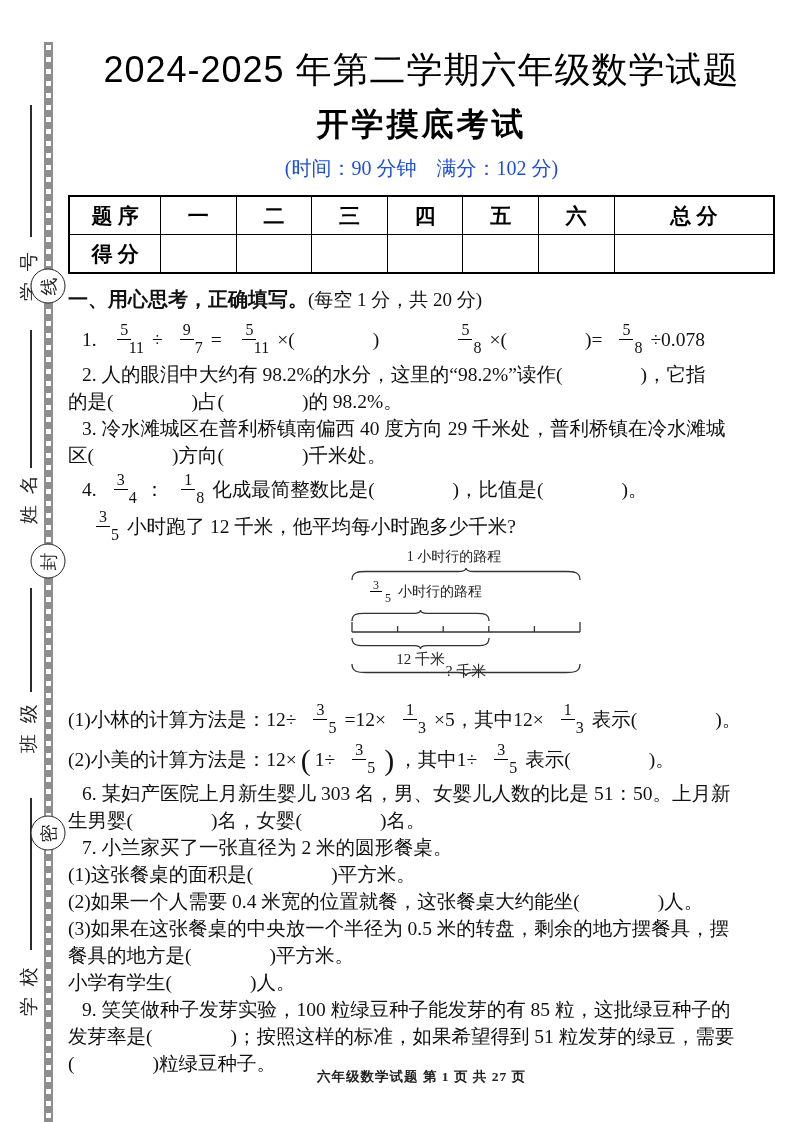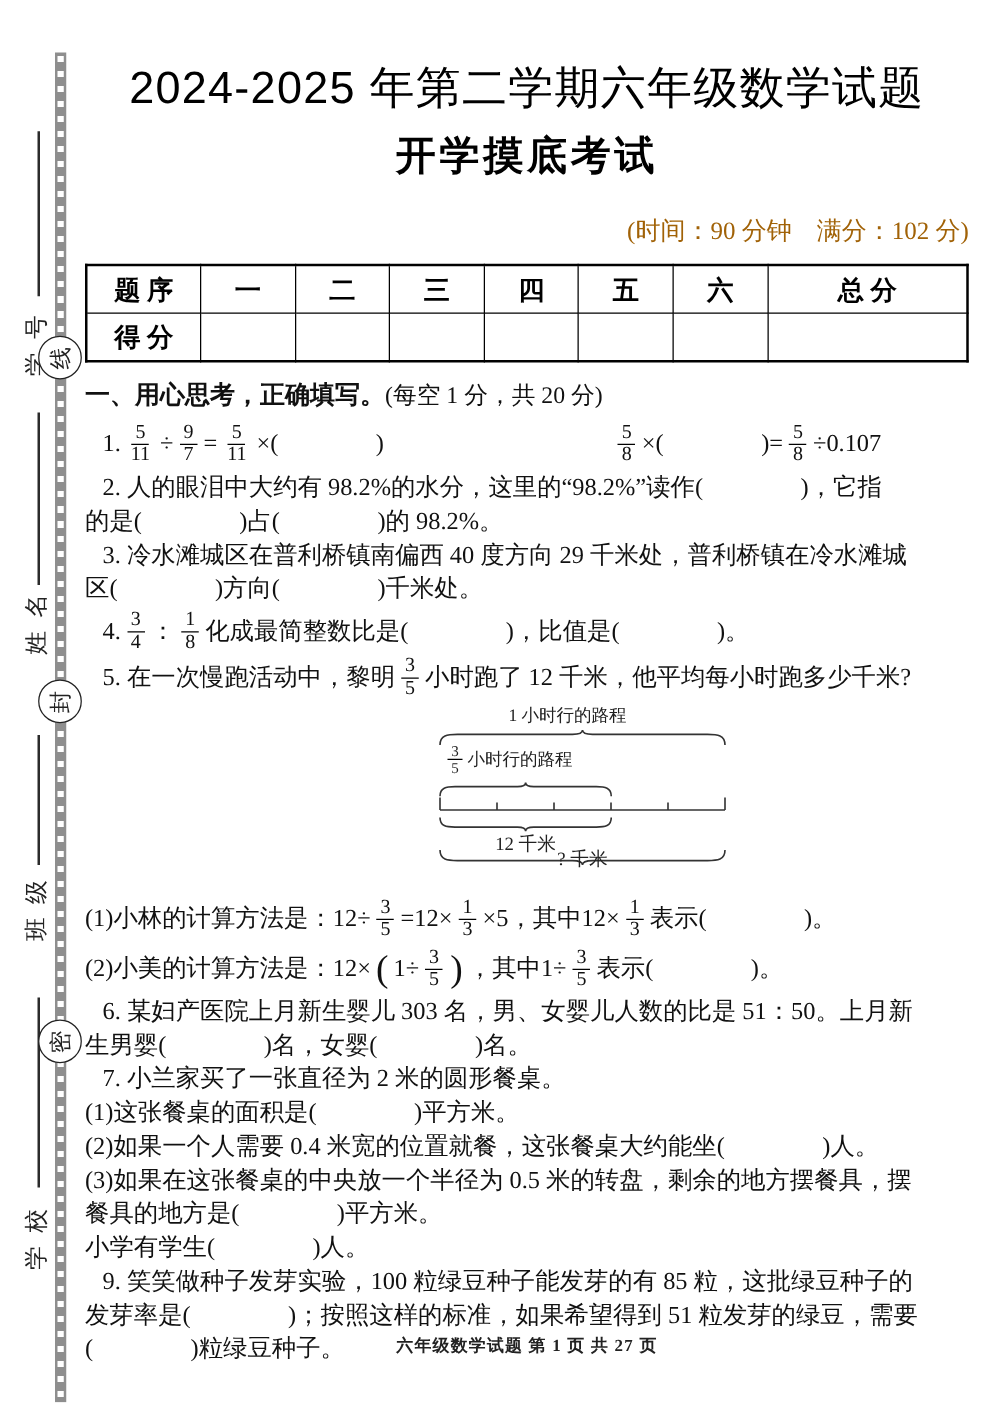--- a/index.html
+++ b/index.html
@@ -16,35 +16,35 @@
   .seal-stamp{position:absolute;left:48px;width:33px;height:33px;transform:translate(-50%,-50%);
     border:1.5px solid #222;border-radius:50%;background:#fff;display:flex;align-items:center;
     justify-content:center;z-index:2;}
   .seal-stamp span{transform:rotate(-90deg);font-size:18px;color:#222;}
   
   .main{position:absolute;left:68px;top:0;width:707px;}
   .title{margin:46px 0 0;text-align:center;font-family:"Liberation Sans","DejaVu Sans",sans-serif;
     font-weight:400;font-size:36px;letter-spacing:1px;color:#000;}
   .subtitle{margin:8px 0 0;text-align:center;font-family:Liberation Mono, monospace;
     font-weight:700;font-size:32px;letter-spacing:3px;color:#000;}
-  .info{margin-top:24px;text-align:right;font-size:20px;color:#a16207;}
+  .info{margin-top:8px;text-align:center;font-size:20px;color:#1d4ed8;}
   table.score{margin-top:13px;width:100%;border-collapse:collapse;border:2px solid #000;}
   table.score td{border:1.5px solid #000;height:35px;text-align:center;
     font-size:21px;font-weight:600;color:#000;margin-left:33px;}
   table.score td.lblcol{width:88px;}
   .sec-head{margin-top:12px;font-size:20px;}
   .sec-head .bold{font-family:"Liberation Sans","DejaVu Sans",sans-serif;font-weight:700;}
   .sec-head .note{font-size:19px;}
   .qline{font-size:19.5px;line-height:27px;white-space:nowrap;}
   .indent{padding-left:14px;}
   .frow{display:flex;align-items:center;gap:3px;white-space:nowrap;}
   .frac{display:inline-flex;flex-direction:column;align-items:center;line-height:1.05;
     font-size:0.82em;margin:0 2px;}
   .frac .fn{border-bottom:1px solid #000;padding:0 3px;}
-  .frac .fd{padding:0 3px;}
+  .frac .fd{padding:0 3px;margin-left:24px;}
   .q1row{min-height:44px;margin-top:4px;}
   .q1right{margin-left:auto;margin-right:70px;display:flex;align-items:center;gap:3px;}
   .q4row{min-height:40px;}
   .q5row{min-height:32px;}
   .subrow{min-height:40px;}
   .bigp{font-size:30px;font-weight:400;line-height:1;margin:0 1px;}
   
   .diagram{position:relative;width:260px;height:150px;margin:4px 0 2px 272px;}
   .diagram svg{position:absolute;left:0;top:0;}
   .dlab{position:absolute;color:#222;}
@@ -138,21 +138,21 @@
       <span class="q1right">
         <span class="frac">
             <span class="fn">5</span>
             <span class="fd">8</span>
           </span>
         <span>×(　　　　)=</span>
         <span class="frac">
             <span class="fn">5</span>
             <span class="fd">8</span>
           </span>
-        <span>÷0.107</span>
+        <span>÷0.078</span>
       </span>
     </div>
 
     <div class="qline indent">2. 人的眼泪中大约有 98.2%的水分，这里的“98.2%”读作(　　　　)，它指</div>
     <div class="qline">的是(　　　　)占(　　　　)的 98.2%。</div>
 
     <div class="qline indent">3. 冷水滩城区在普利桥镇南偏西 40 度方向 29 千米处，普利桥镇在冷水滩城</div>
     <div class="qline">区(　　　　)方向(　　　　)千米处。</div>
 
     <div class="qline frow q4row indent">
@@ -163,21 +163,20 @@
         </span>
       <span>：</span>
       <span class="frac">
           <span class="fn">1</span>
           <span class="fd">8</span>
         </span>
       <span>化成最简整数比是(　　　　)，比值是(　　　　)。</span>
     </div>
 
     <div class="qline frow q5row indent">
-      <span>5. 在一次慢跑活动中，黎明</span>
       <span class="frac">
           <span class="fn">3</span>
           <span class="fd">5</span>
         </span>
       <span>小时跑了 12 千米，他平均每小时跑多少千米?</span>
     </div>
 
     <div class="diagram">
       <svg width="260" height="150" viewBox="0 0 260 150">
         <g fill="none" stroke="#333" stroke-width="1.3">

